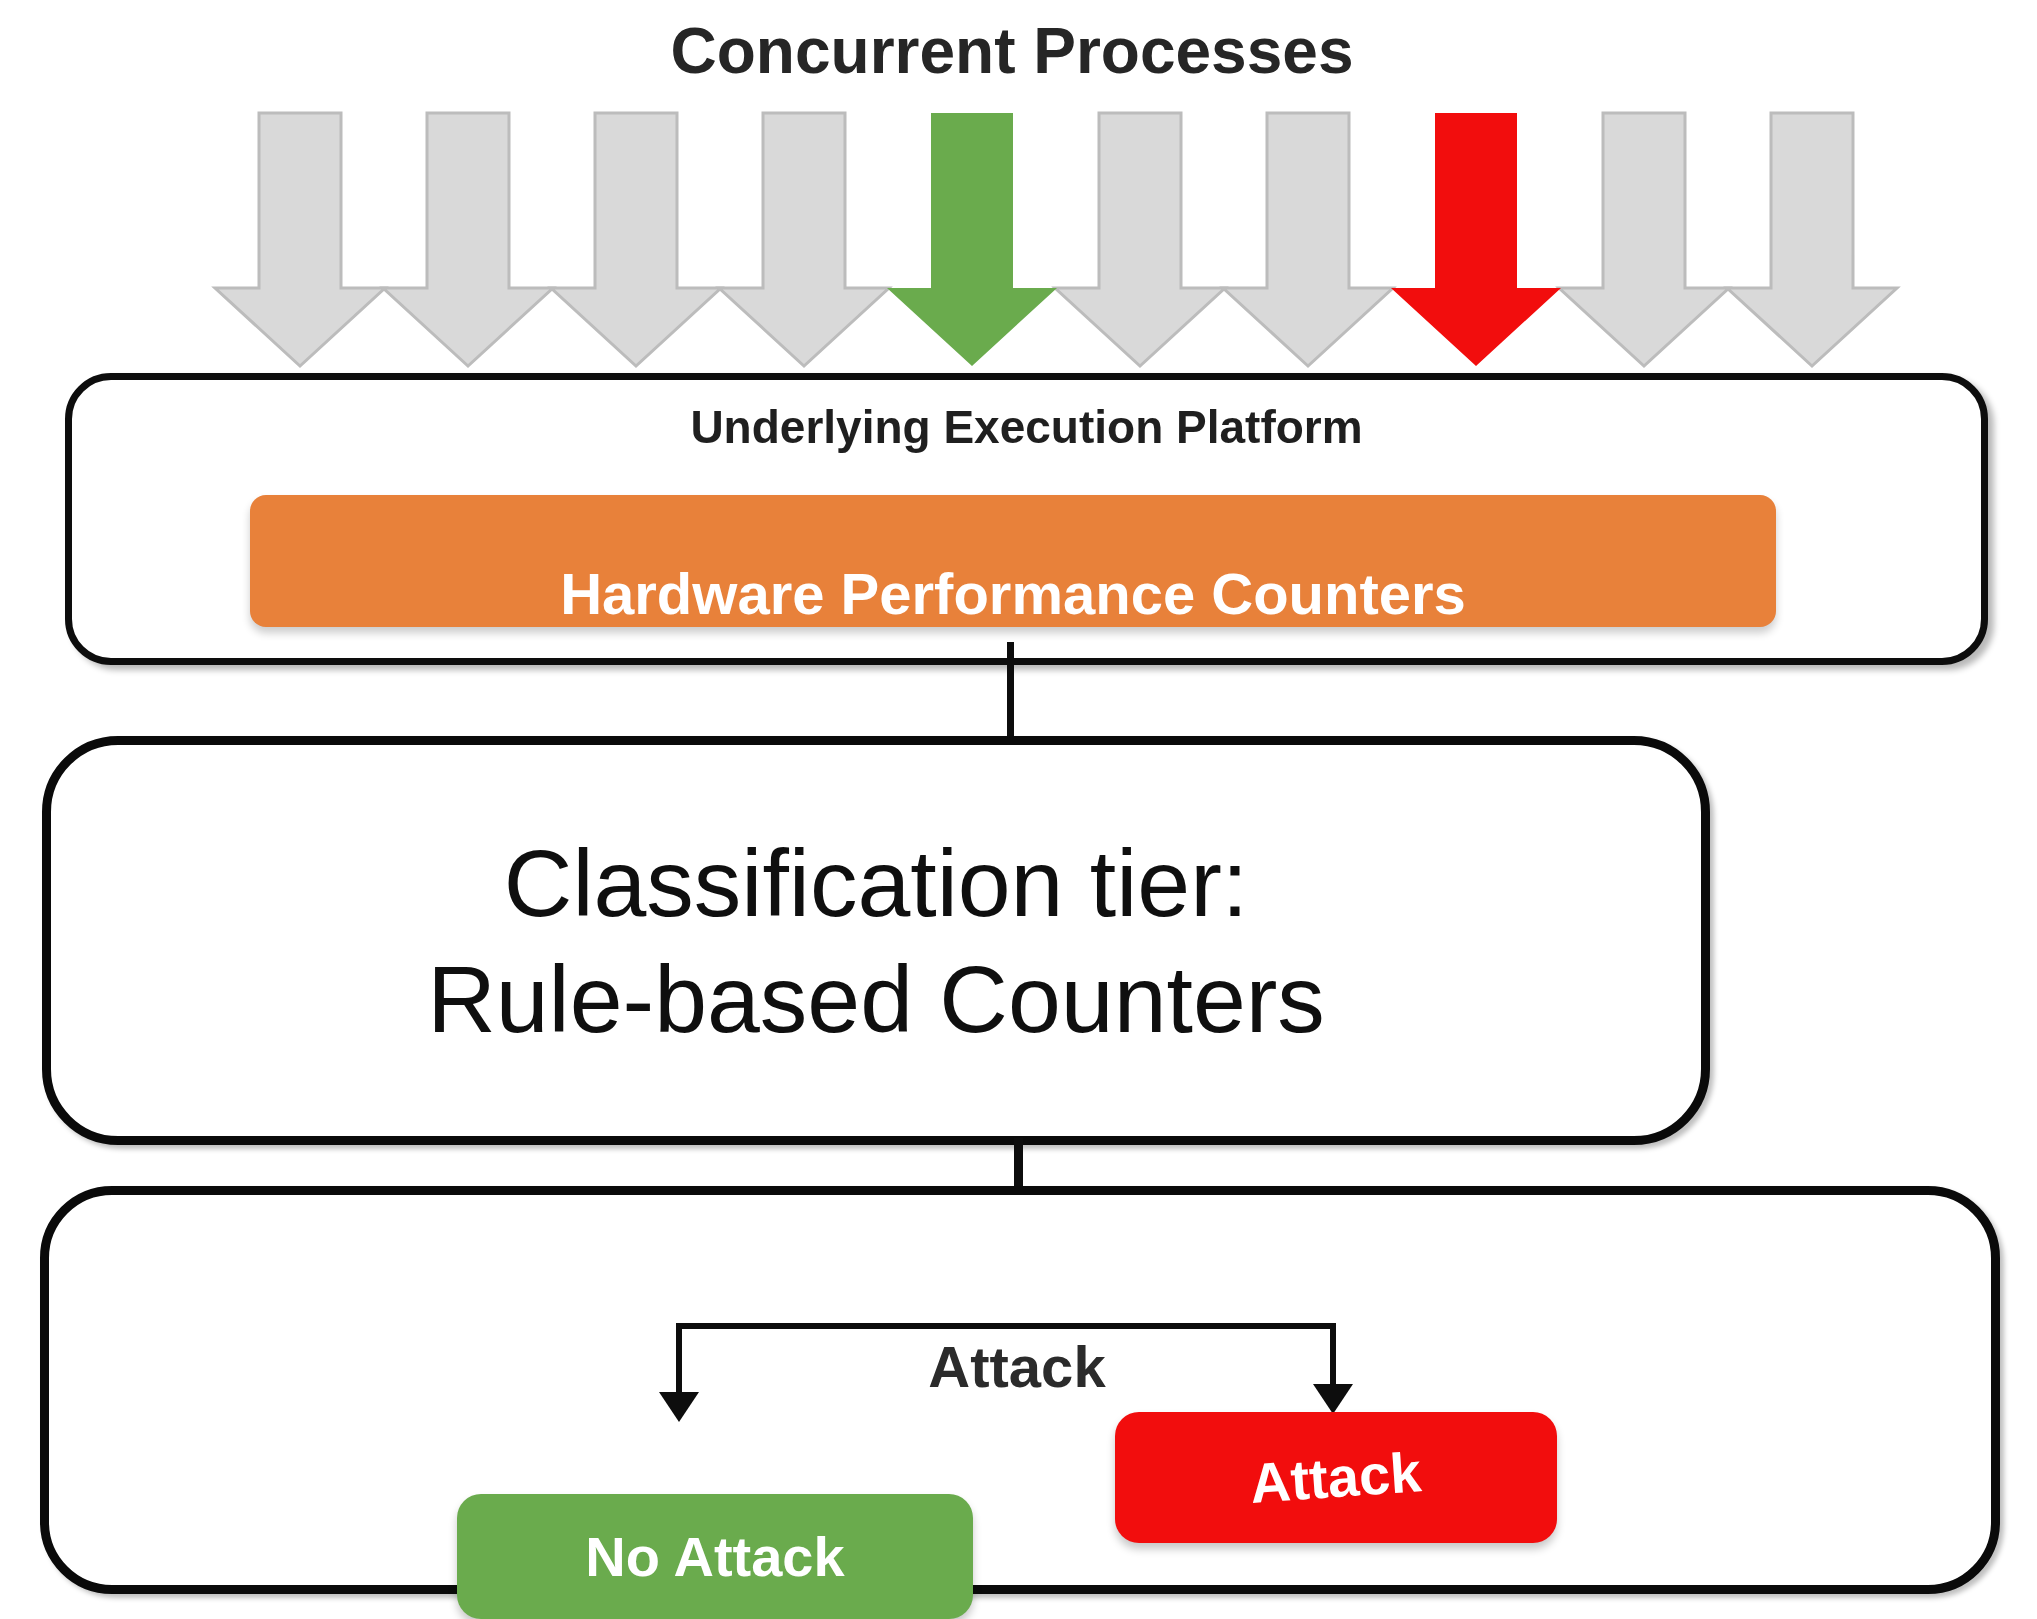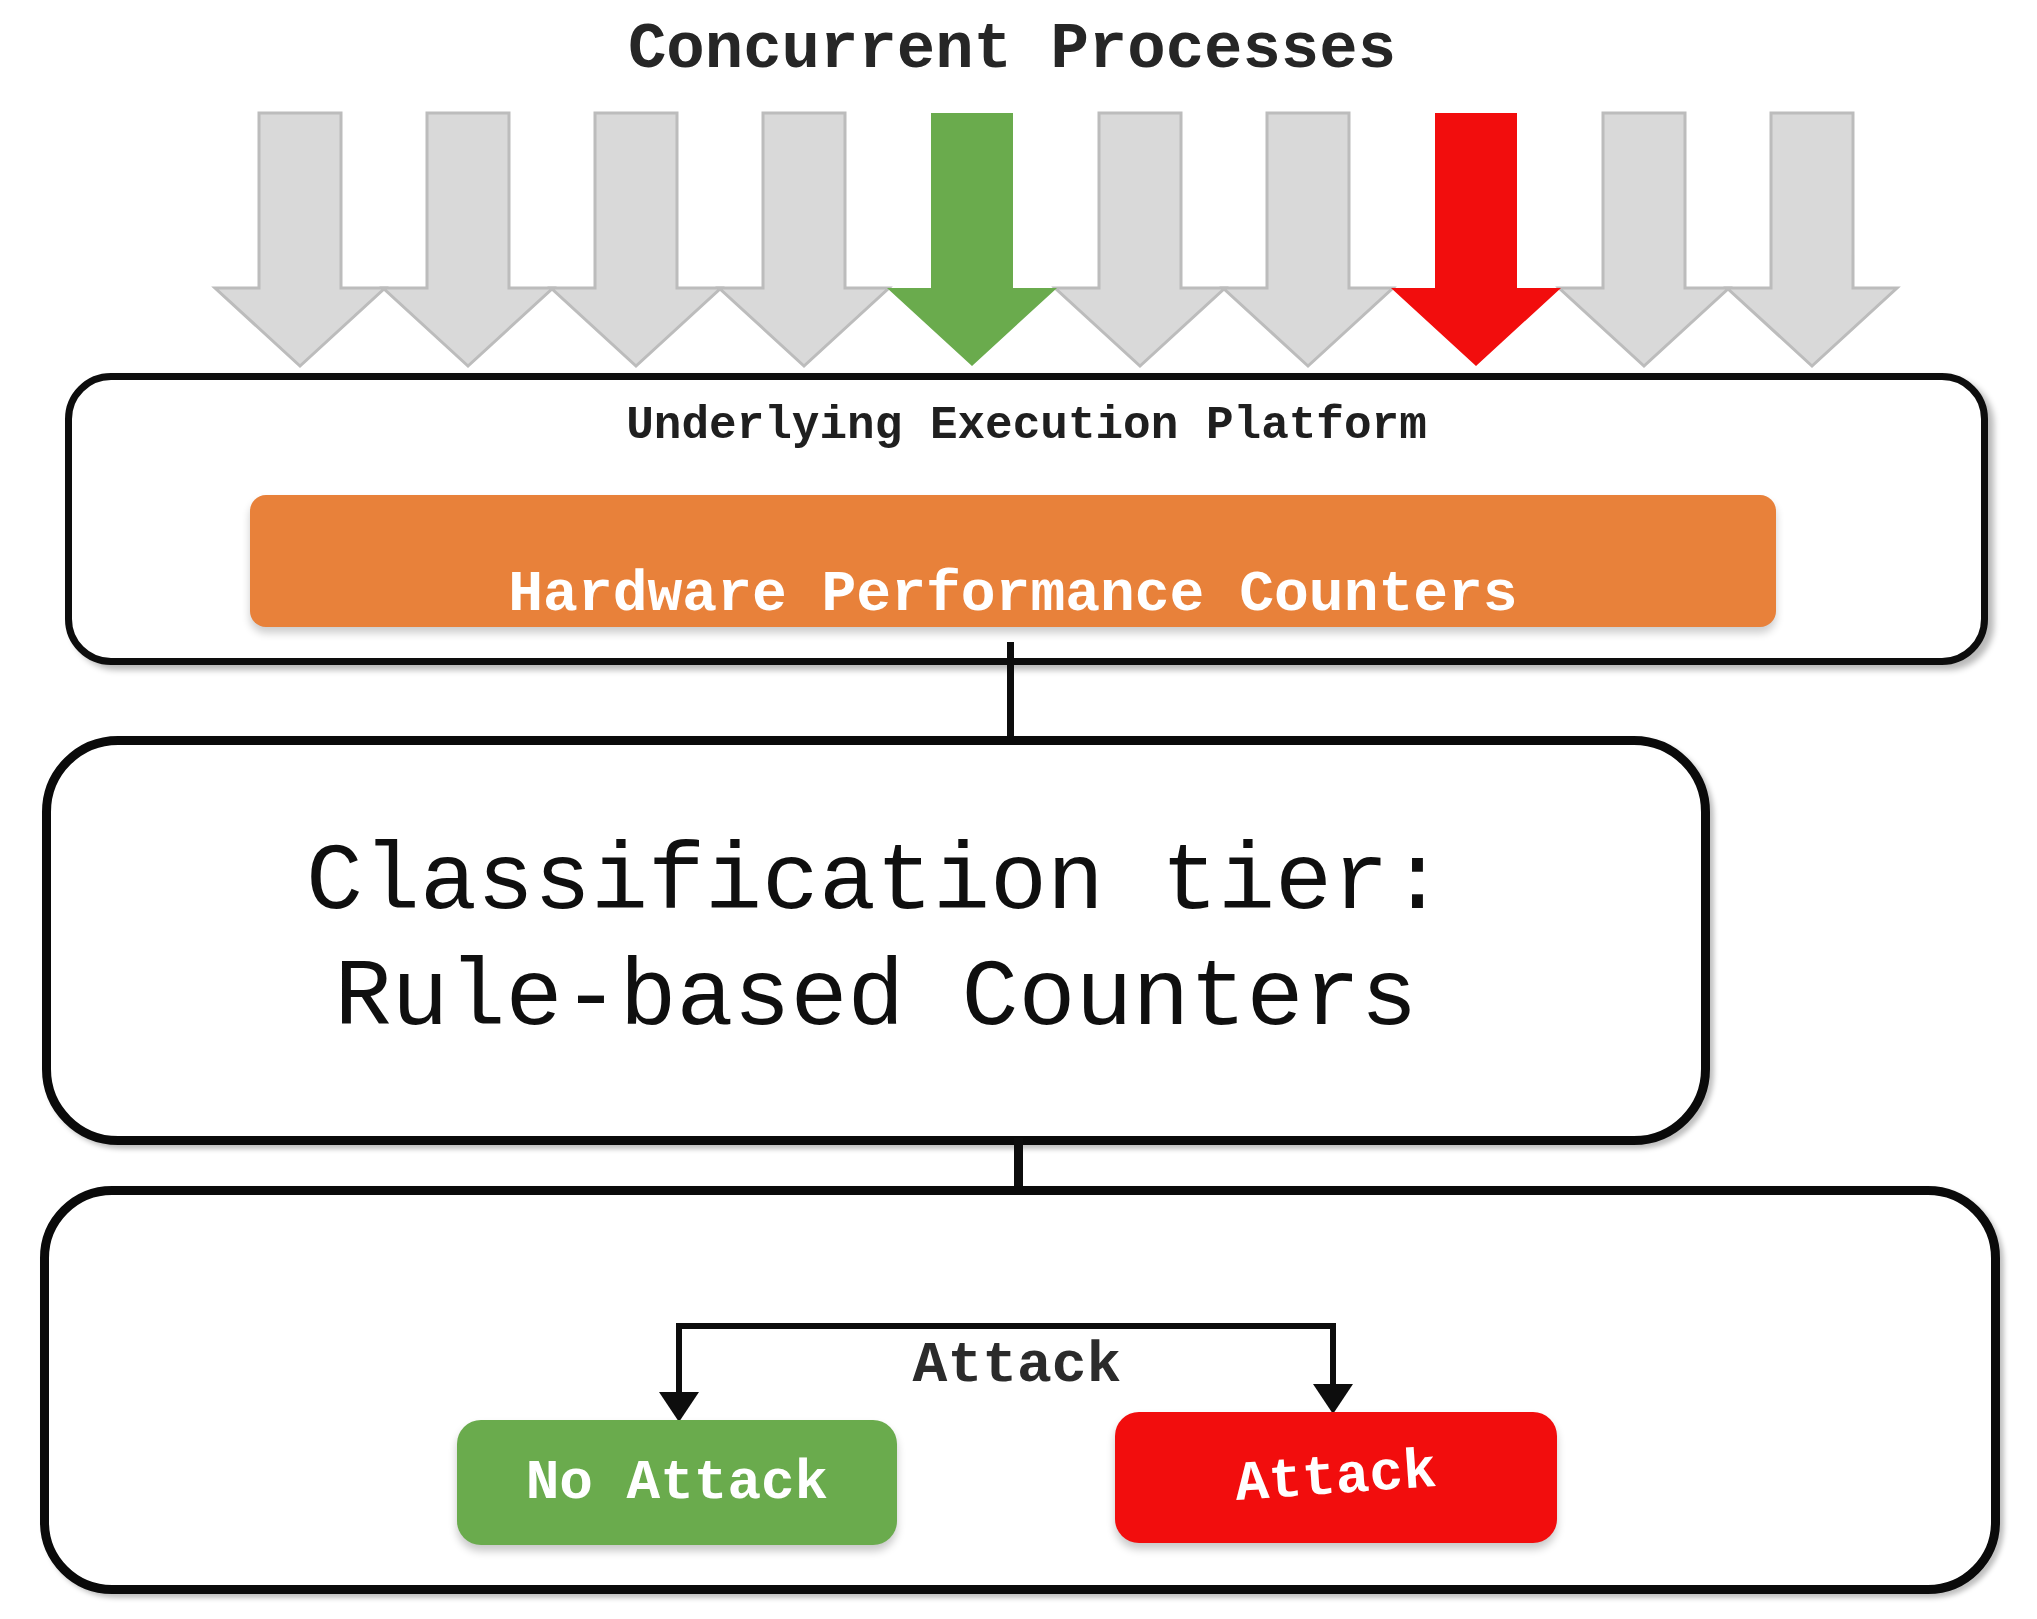--- a/index.html
+++ b/index.html
@@ -1,20 +1,20 @@
 <!DOCTYPE html>
 <html><head>
 <meta charset="utf-8">
 <style>
   html,body{margin:0;padding:0;background:#ffffff;}
   #canvas{
     position:relative;
     width:2037px;height:1619px;
     background:#ffffff;
-    font-family:Liberation Mono, monospace;
+    font-family:Liberation Sans, sans-serif;
     overflow:hidden;
     border-radius:24px;
   }
   
   .diagram-title{
     position:absolute;left:1012px;top:14px;transform:translateX(-50%);
     font-size:64px;font-weight:700;color:#262626;white-space:nowrap;
   }
   
   #arrow-row{position:absolute;left:0;top:0;width:2037px;height:380px;}
@@ -79,21 +79,21 @@
     border-top:30px solid #0d0d0d;}
   .classes-label{
     position:absolute;left:1017px;top:1333px;transform:translateX(-50%);
     font-size:58px;font-weight:600;color:#2b2b2b;white-space:nowrap;
   }
   .class-box{
     position:absolute;border-radius:24px;
     display:flex;align-items:center;justify-content:center;
     box-shadow:0 6px 9px rgba(0,0,0,0.22);
   }
-  #class-box-0{left:457px;top:1420px;width:440px;height:125px;}
+  #class-box-0{left:457px;top:1494px;width:516px;height:125px;}
   #class-box-1{left:1115px;top:1412px;width:442px;height:131px;}
   .class-label{font-size:56px;font-weight:600;color:#ffffff;white-space:nowrap;}
   #class-box-1 .class-label{transform:rotate(-4deg);}
 </style>
 </head>
 <body>
 
 <div id="canvas">
 
   <div class="diagram-title">Concurrent Processes</div>

